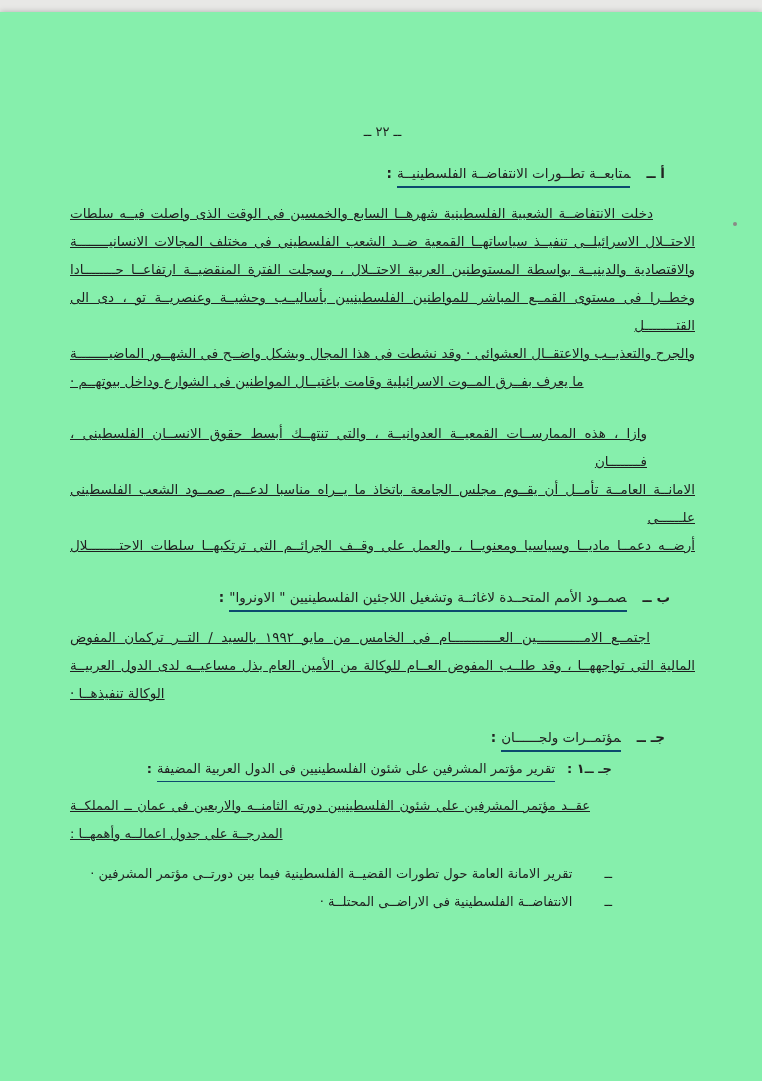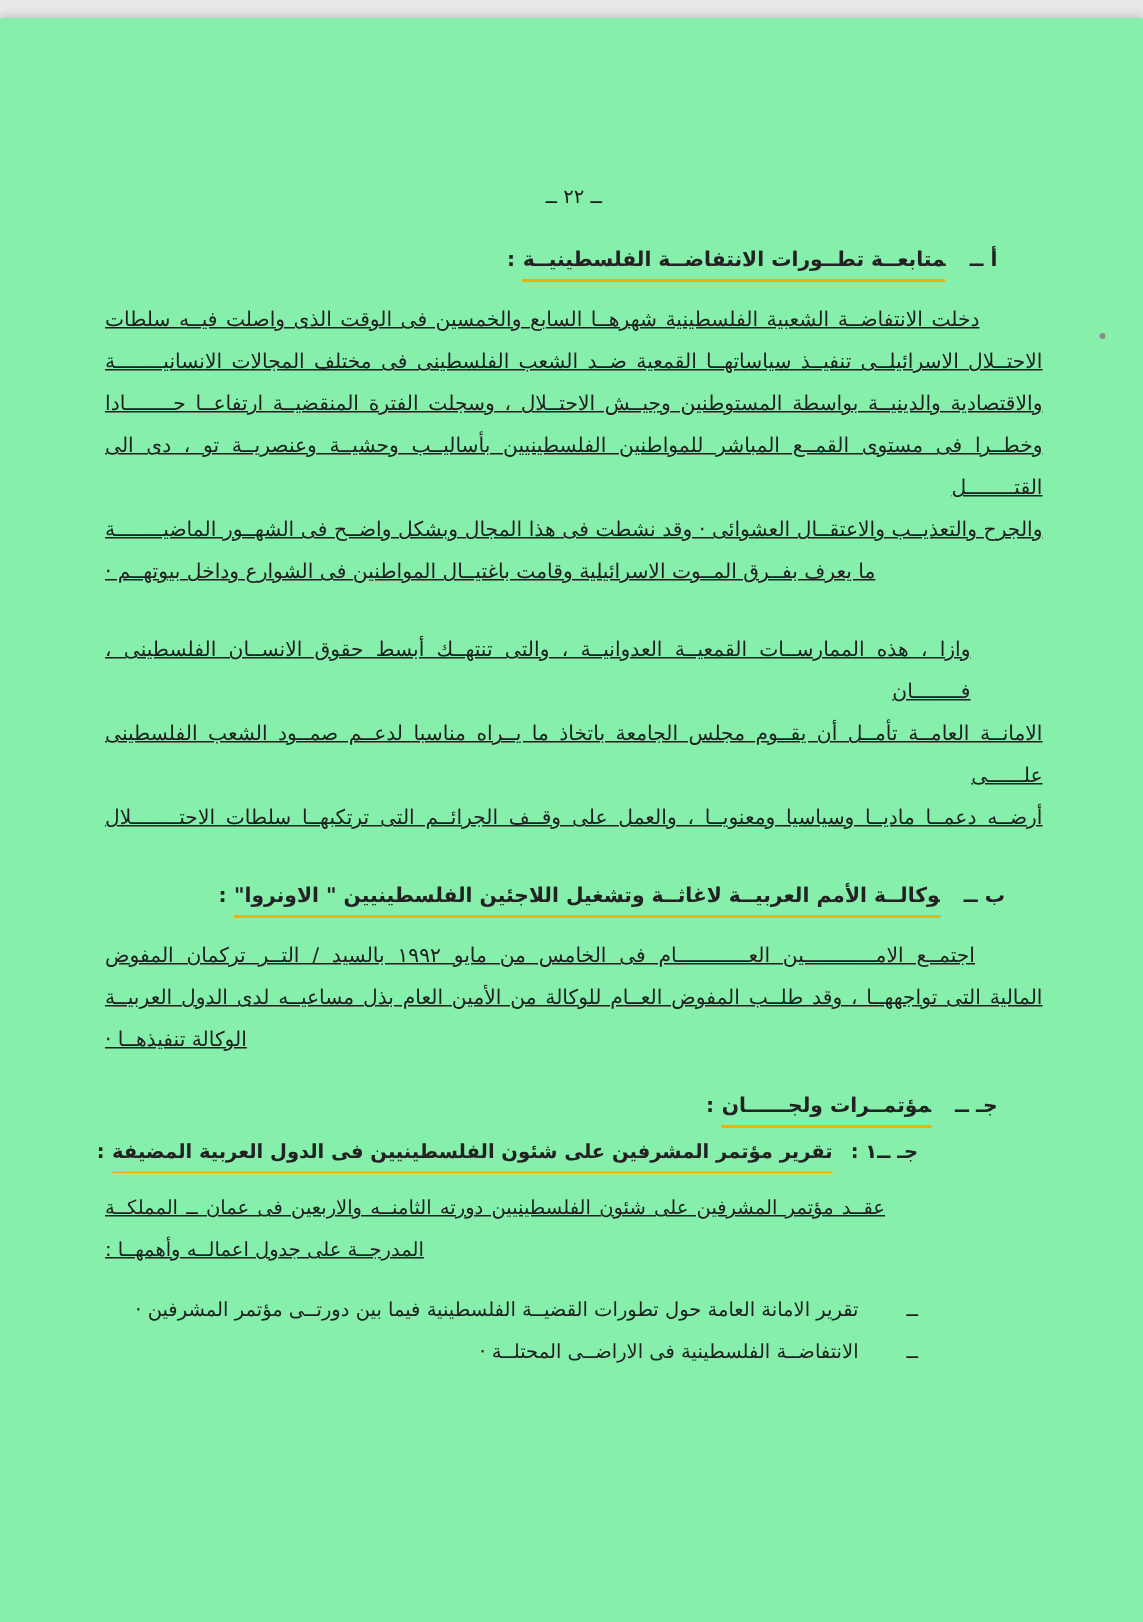--- a/index.html
+++ b/index.html
@@ -18,22 +18,22 @@
   .page-number {
     margin-top:112px;
     text-align:center;
     font-size:13px;
     letter-spacing:1px;
     color:#1c1c1c;
   }
   .h1 { margin-top:26px; white-space:nowrap; }
   .h1 .marker { margin-left:16px; font-weight:bold; }
   .htitle {
-    font-weight:bold;
-    border-bottom:2px solid #eab308;
+    font-weight:normal;
+    border-bottom:2px solid #0c4a6e;
     padding-bottom:5px;
   }
   .colon { margin-right:5px; font-weight:bold; }
   .h-a { margin-right:30px; }
   .h-b { margin-right:25px; margin-top:30px; }
   .h-c { margin-right:30px; margin-top:22px; }
   .h-c1 { margin-right:83px; margin-top:16px; font-size:13px; }
   .h-c1 .marker { margin-left:12px; }
   .h-c1 .htitle { border-bottom-width:1.5px; }
   .para { margin-top:18px; }
@@ -71,33 +71,33 @@
 
   <div class="content">
 
     <div class="page-number">ــ ٢٢ ــ</div>
 
     <div class="h1 h-a"><span class="marker">أ ــ</span><span class="htitle">متابعــة تطــورات الانتفاضــة الفلسطينيــة</span><span class="colon">:</span></div>
 
     <div class="para p-a1">
       <div class="line j ind42">دخلت الانتفاضــة الشعبية الفلسطينية شهرهــا السابع والخمسين فى الوقت الذى واصلت فيــه سلطات</div>
       <div class="line j">الاحتــلال الاسرائيلــى تنفيــذ سياساتهــا القمعية ضــد الشعب الفلسطينى فى مختلف المجالات الانسانيــــــــة</div>
-      <div class="line j">والاقتصادية والدينيــة بواسطة المستوطنين وجيــش الاحتــلال ، وسجلت الفترة المنقضيــة ارتفاعــا حــــــــادا</div>
+      <div class="line j">والاقتصادية والدينيــة بواسطة المستوطنين العربية الاحتــلال ، وسجلت الفترة المنقضيــة ارتفاعــا حــــــــادا</div>
       <div class="line j">وخطــرا فى مستوى القمــع المباشر للمواطنين الفلسطينيين بأساليــب وحشيــة وعنصريــة تو ، دى الى القتــــــــل</div>
       <div class="line j">والجرح والتعذيــب والاعتقــال العشوائى · وقد نشطت فى هذا المجال وبشكل واضــح فى الشهــور الماضيــــــــة</div>
       <div class="line last">ما يعرف بفــرق المــوت الاسرائيلية وقامت باغتيــال المواطنين فى الشوارع وداخل بيوتهــم ·</div>
     </div>
 
     <div class="para p-a2">
       <div class="line j ind48">وازا ، هذه الممارســات القمعيــة العدوانيــة ، والتى تنتهــك أبسط حقوق الانســان الفلسطينى ، فــــــــان</div>
       <div class="line j">الامانــة العامــة تأمــل أن يقــوم مجلس الجامعة باتخاذ ما يــراه مناسبا لدعــم صمــود الشعب الفلسطينى علــــــى</div>
       <div class="line j">أرضــه دعمــا ماديــا وسياسيا ومعنويــا ، والعمل على وقــف الجرائــم التى ترتكبهــا سلطات الاحتــــــــلال</div>
     </div>
 
-    <div class="h1 h-b"><span class="marker">ب ــ</span><span class="htitle">وكالــة الأمم العربيــة لاغاثــة وتشغيل اللاجئين الفلسطينيين " الاونروا"</span><span class="colon">:</span></div>
+    <div class="h1 h-b"><span class="marker">ب ــ</span><span class="htitle">صمــود الأمم المتحــدة لاغاثــة وتشغيل اللاجئين الفلسطينيين " الاونروا"</span><span class="colon">:</span></div>
 
     <div class="para p-b">
       <div class="line j ind45">اجتمــع الامــــــــــــين العــــــــــــام فى الخامس من مايو ١٩٩٢ بالسيد / التــر تركمان المفوض</div>
       <div class="line j">المالية التى تواجههــا ، وقد طلــب المفوض العــام للوكالة من الأمين العام بذل مساعيــه لدى الدول العربيــة</div>
       <div class="line last">الوكالة تنفيذهــا ·</div>
     </div>
 
     <div class="h1 h-c"><span class="marker">جـ ــ</span><span class="htitle">مؤتمــرات ولجــــــان</span><span class="colon">:</span></div>
 
     <div class="h1 h-c1"><span class="marker">جـ ــ١ :</span><span class="htitle">تقرير مؤتمر المشرفين على شئون الفلسطينيين فى الدول العربية المضيفة</span><span class="colon">:</span></div>

